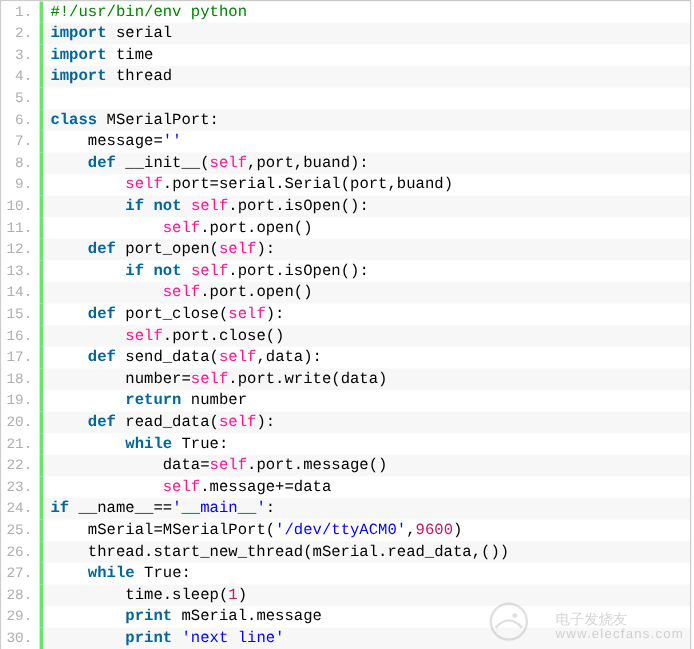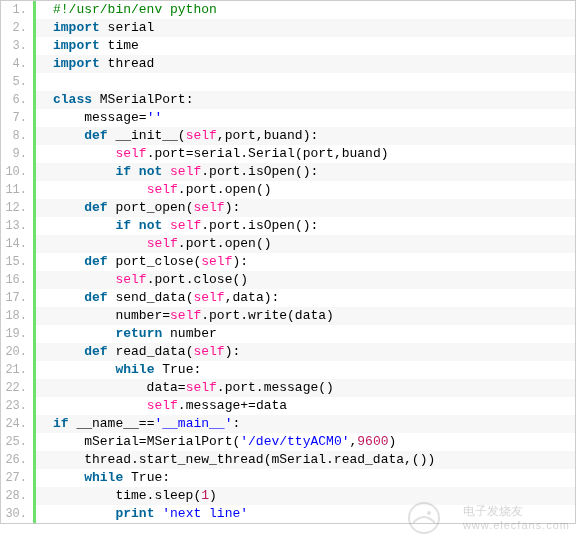--- a/index.html
+++ b/index.html
@@ -35,38 +35,38 @@
     flex-shrink: 0;
     box-sizing: border-box;
   }
   .bar {
     width: 3px;
     background: #6ce26c;
     flex-shrink: 0;
   }
   .code-cell {
     flex: 1;
-    padding-left: 17px;
+    padding-left: 6px;
     white-space: pre;
     color: #000;
     position: relative;
   }
   .kw { color: #006699; font-weight: bold; }
   .str { color: #0000ff; }
   .cm { color: #008200; }
   .de { color: #ff1493; margin-top: 46px; }
   .nm { color: #000; }
   .num { color: #be185d; }
   .watermark {
     position: absolute;
     right: 8px;
     bottom: 6px;
     opacity: 0.25;
     display: flex;
-    align-items: center;
+    align-items: flex-end;
     gap: 22px;
     pointer-events: none;
   }
   .watermark svg { display: block; }
   .wm-text {
     font-family: Arial, sans-serif;
     font-size: 12px;
     color: #555;
     line-height: 1.1;
   }
@@ -208,20 +208,25 @@
     </div>
     <div class="line">
       <div class="gutter">27.</div>
       <div class="bar"></div>
       <div class="code-cell"><span class="nm">    </span><span class="kw">while</span><span class="nm"> </span><span class="nm">True</span><span class="nm">:</span></div>
     </div>
     <div class="line">
       <div class="gutter">28.</div>
       <div class="bar"></div>
       <div class="code-cell"><span class="nm">        time.sleep(</span><span class="num">1</span><span class="nm">)</span></div>
+    </div>
+    <div class="line">
+      <div class="gutter">29.</div>
+      <div class="bar"></div>
+      <div class="code-cell"><span class="nm">        </span><span class="kw">print</span><span class="nm"> mSerial.message</span></div>
     </div>
     <div class="line">
       <div class="gutter">30.</div>
       <div class="bar"></div>
       <div class="code-cell"><span class="nm">        </span><span class="kw">print</span><span class="nm"> </span><span class="str">'next line'</span></div>
     </div>
   </div>
 
 <div class="watermark">
   <svg width="34" height="34" viewBox="0 0 34 34">

